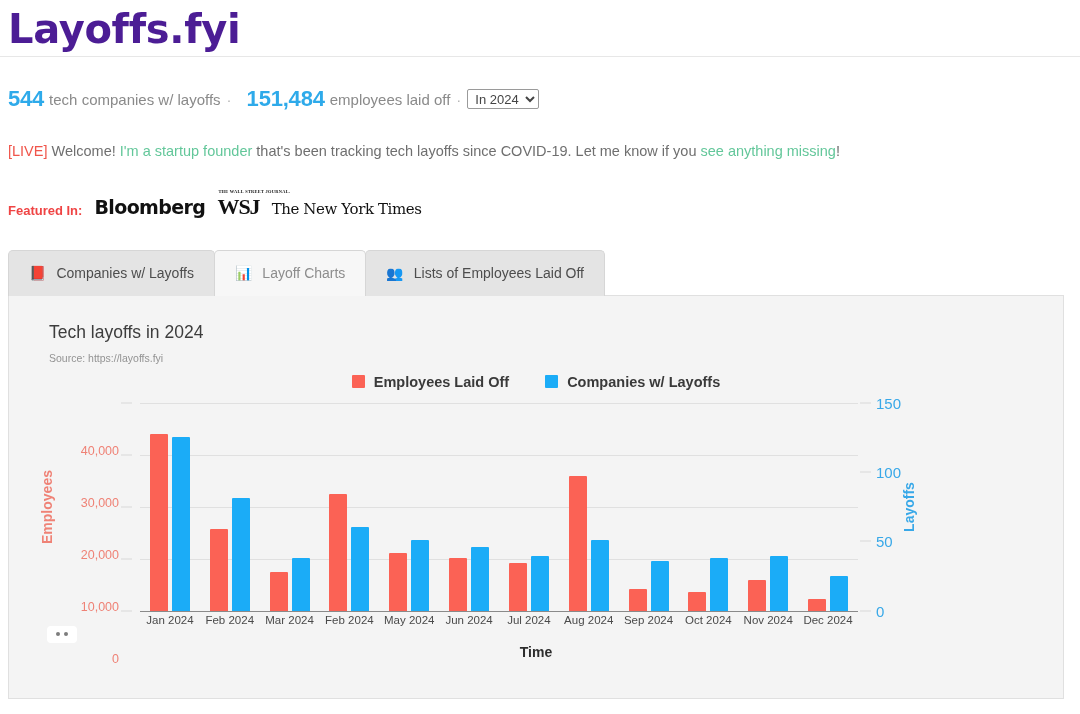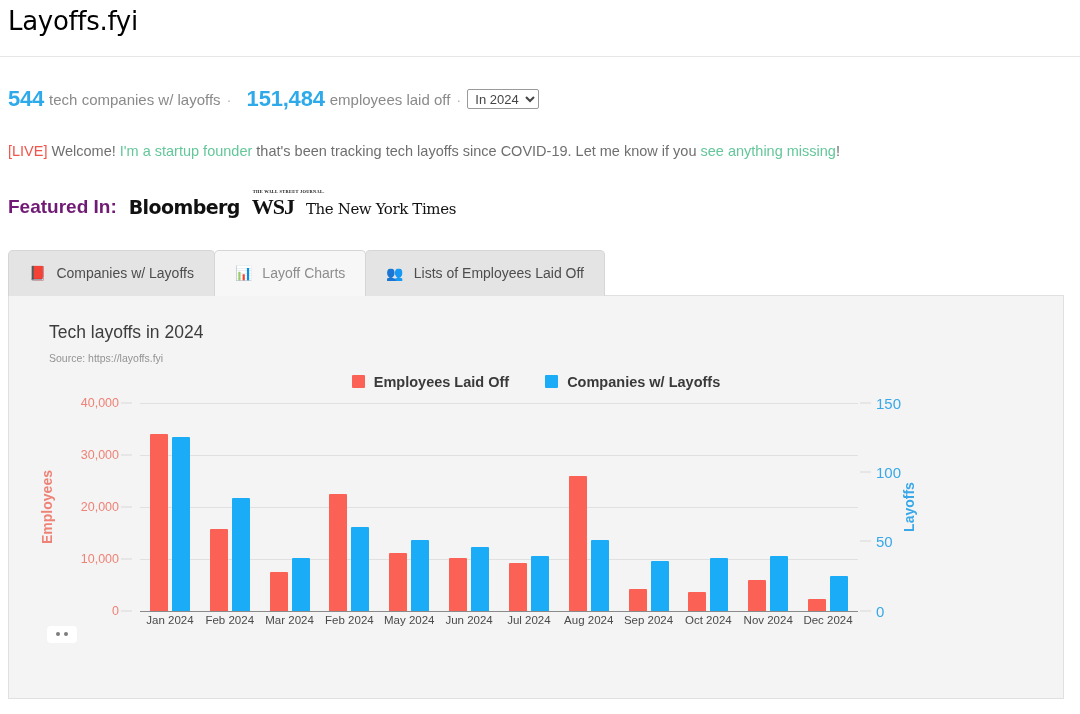--- a/index.html
+++ b/index.html
@@ -15,23 +15,23 @@
 
   
   .header {
     position:relative;
     height:57px;
     border-bottom:1px solid #e7e7e7;
     padding:0 10px;
   }
   .brand {
     position:absolute; left:8px; top:6px;
-    font-size:26px; font-weight:400;
+    font-size:40px; font-weight:700;
     letter-spacing:-0.3px;
-    color:#000000;
+    color:#4c1d95;
     font-family:"DejaVu Sans", sans-serif;
   }
   .header-nav {
     position:absolute; right:4px; top:17px;
     display:flex; align-items:center; gap:30px;
     font-size:14.5px;
   }
   .nav-item { display:flex; align-items:center; gap:7px; cursor:pointer; white-space:nowrap; }
   .nav-tracker { color:#6b6b6b; }
   .nav-info { color:#5cbf8d; }
@@ -111,21 +111,21 @@
   .live-tag { color:#f0554b; font-weight:400; }
   .link-green { color:#63c79a; }
 
   
   .featured {
     margin:35px 0 0 8px;
     display:flex; align-items:flex-end; gap:12px;
     height:24px;
   }
   .featured-label {
-    font-size:19px; font-weight:bold; color:#701a75;
+    font-size:13px; font-weight:bold; color:#ef4444;
   }
   .logo-bloomberg {
     font-family:"DejaVu Sans", sans-serif;
     font-weight:bold; font-size:19px; color:#111;
     letter-spacing:-0.6px;
   }
   .logo-wsj {
     position:relative; display:inline-block;
     font-family:"Liberation Serif", serif;
     font-weight:bold; font-size:22px; color:#111;
@@ -217,20 +217,21 @@
   .bar.emp { background:#fb6255; }
   .bar.comp { background:#1bacf7; }
 
   
   .y-left-ticks { position:absolute; left:0; top:107px; width:125px; height:208px; }
   .y-left-ticks span {
     position:absolute; right:15px;
     font-size:12.5px; color:#ef8276;
     transform:translateY(-50%);
     white-space:nowrap;
+    margin-top:48px;
   }
   .tickmark-l {
     position:absolute; right:2px; width:11px; height:1px; background:#d8d8d8;
     transform:translateY(-50%);
   }
   .y-right-ticks { position:absolute; left:849px; top:107px; width:120px; height:208px; }
   .y-right-ticks span {
     position:absolute; left:18px;
     font-size:15px; color:#38a8e8;
     transform:translateY(-50%);
@@ -437,18 +438,19 @@
       <span>Feb 2024</span>
       <span>May 2024</span>
       <span>Jun 2024</span>
       <span>Jul 2024</span>
       <span>Aug 2024</span>
       <span>Sep 2024</span>
       <span>Oct 2024</span>
       <span>Nov 2024</span>
       <span>Dec 2024</span>
     </div>
+  <div class="axis-title-x">Time</div>
 
   <div class="chart-menu">
     <i></i>
     <i></i>
   </div>
 </div>
 
 </body></html>

